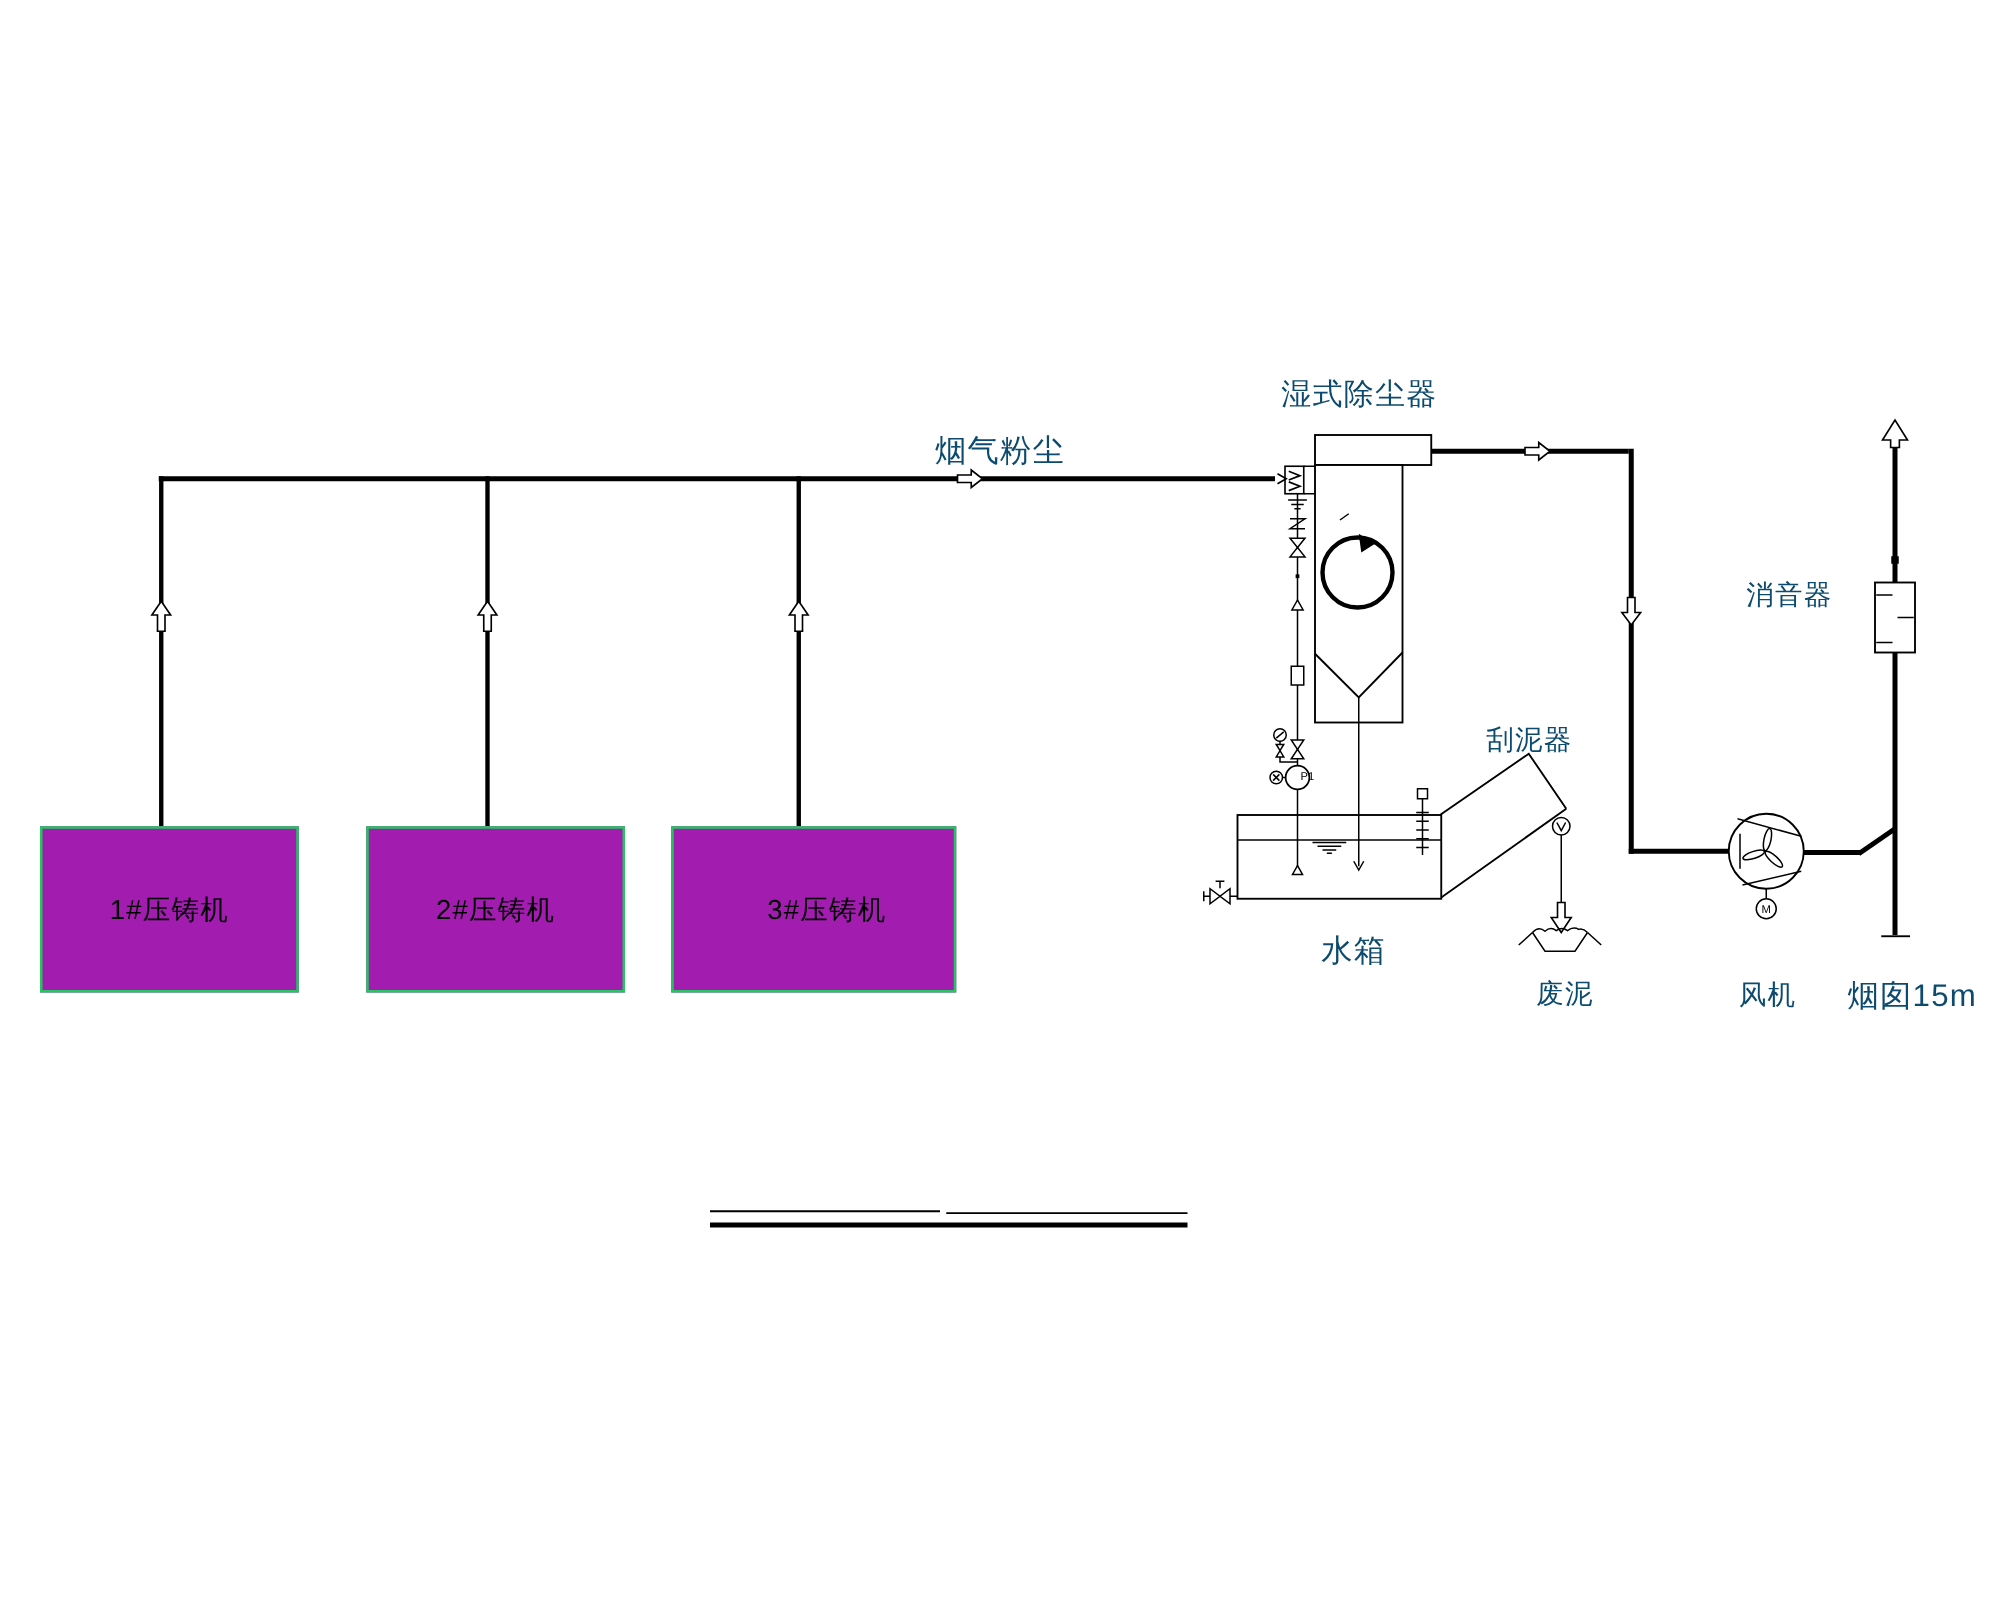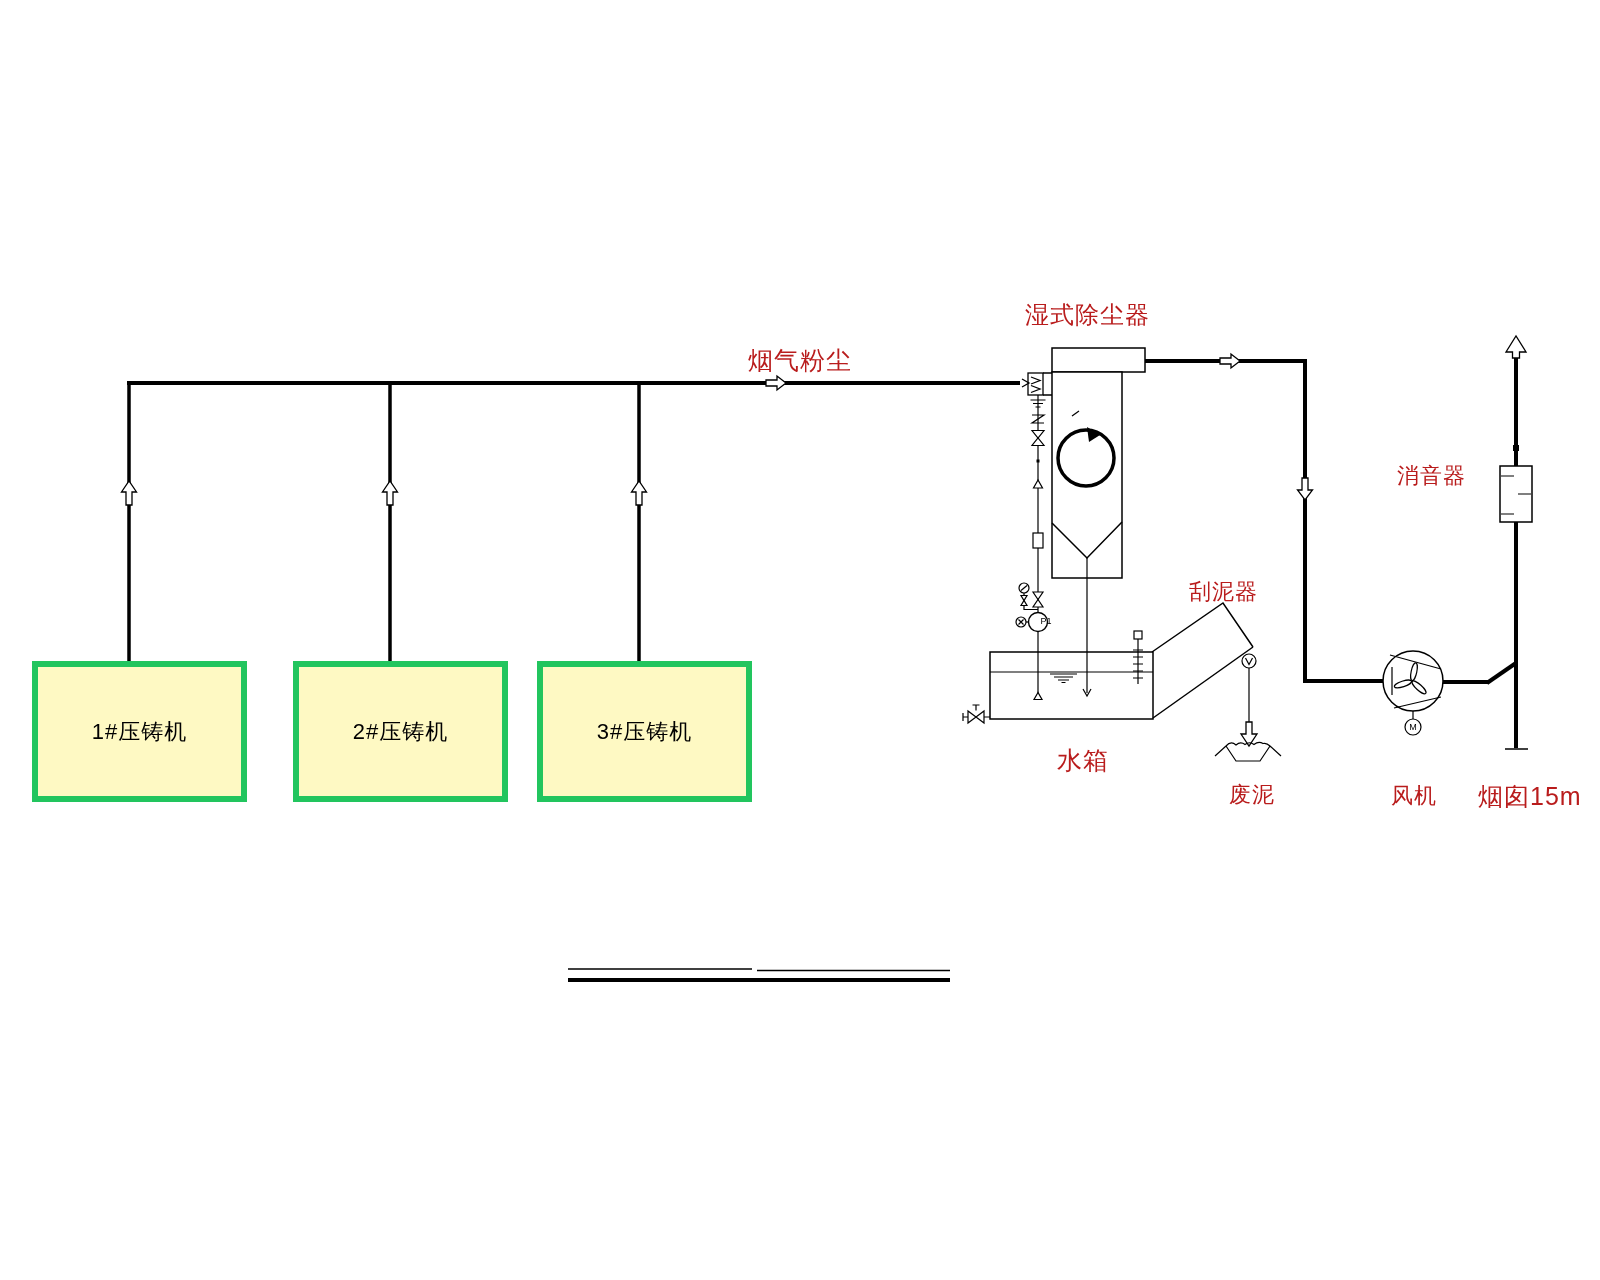--- a/index.html
+++ b/index.html
@@ -1,23 +1,23 @@
 <!DOCTYPE html>
 <html><head>
 <meta charset="utf-8">
 <style>
   html,body{margin:0;padding:0;background:#fff;}
   #canvas{
     position:relative;width:1600px;height:1280px;background:#ffffff;
     font-family:"Liberation Sans",sans-serif;color:#000;overflow:hidden;
   }
   #diagram-svg{position:absolute;left:0;top:0;}
-  .label{position:absolute;white-space:nowrap;color:#b91c1c;}
+  .label{position:absolute;white-space:nowrap;color:#0c4a6e;}
   .machine-box{
-    position:absolute;border:6px solid #22c55e;background:#fef9c3;
+    position:absolute;border:2px solid #22c55e;background:#a21caf;
     display:flex;align-items:center;justify-content:center;
     font-size:22px;letter-spacing:1px;
   }
   .lbl-22{font-size:22px;letter-spacing:1px;}
   .lbl-23{font-size:25px;letter-spacing:1px;text-align:center;}
   .lbl-24{font-size:24px;letter-spacing:1px;}
   #main-title{
     font-family:"Liberation Serif",serif;font-weight:bold;font-size:34px;
     letter-spacing:1px;
   }
@@ -175,21 +175,21 @@
       <path d="M568,980 H950" stroke-width="4"></path>
     </g>
   </svg>
 
   <div class="machine-box" style="left:32px;top:661px;width:203px;height:129px;">
     <span>1#压铸机</span>
   </div>
   <div class="machine-box" style="left:293px;top:661px;width:203px;height:129px;">
     <span>2#压铸机</span>
   </div>
-  <div class="machine-box" style="left:537px;top:661px;width:203px;height:129px;">
+  <div class="machine-box" style="left:537px;top:661px;width:203px;height:129px;padding-left:21px;">
     <span>3#压铸机</span>
   </div>
 
   <div class="label lbl-23" style="left:748px;top:344px;">烟气粉尘</div>
   <div class="label lbl-24" style="left:1025px;top:299px;">湿式除尘器</div>
   <div class="label lbl-22" style="left:1189px;top:577px;">刮泥器</div>
   <div class="label lbl-23" style="left:1057px;top:744px;">水箱</div>
   <div class="label lbl-22" style="left:1229px;top:780px;">废泥</div>
   <div class="label lbl-22" style="left:1397px;top:461px;">消音器</div>
   <div class="label lbl-22" style="left:1391px;top:781px;">风机</div>

